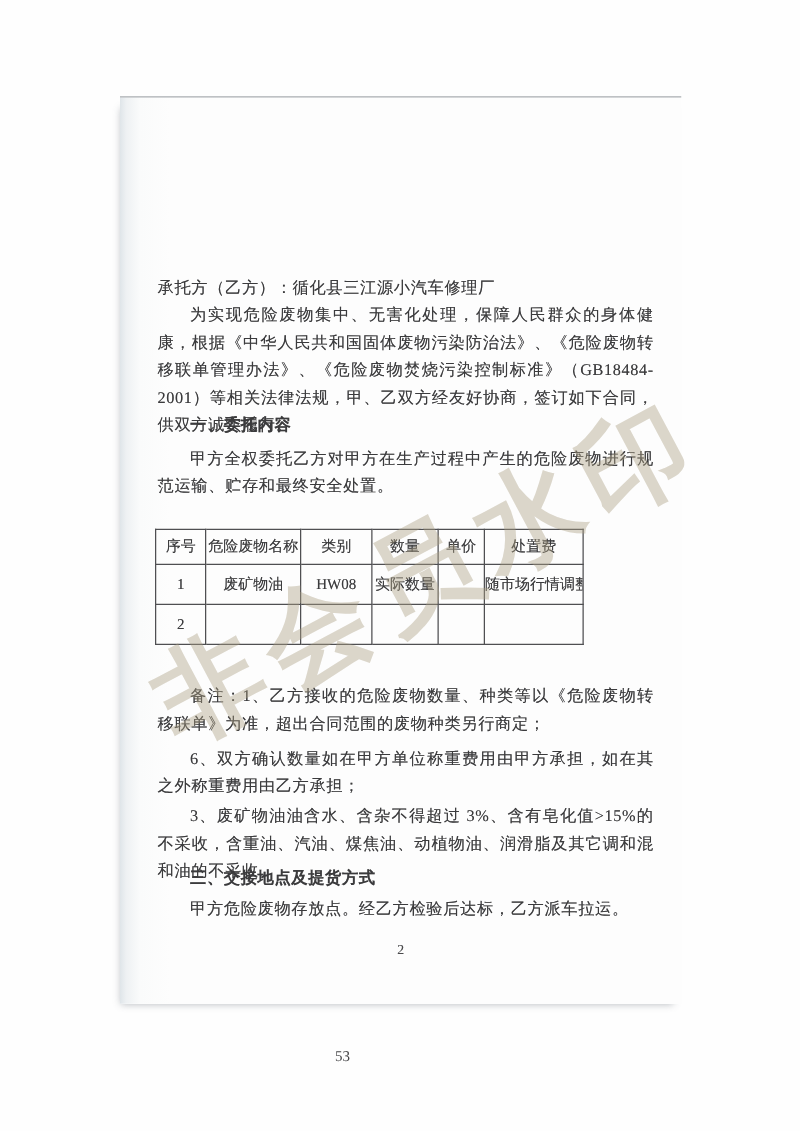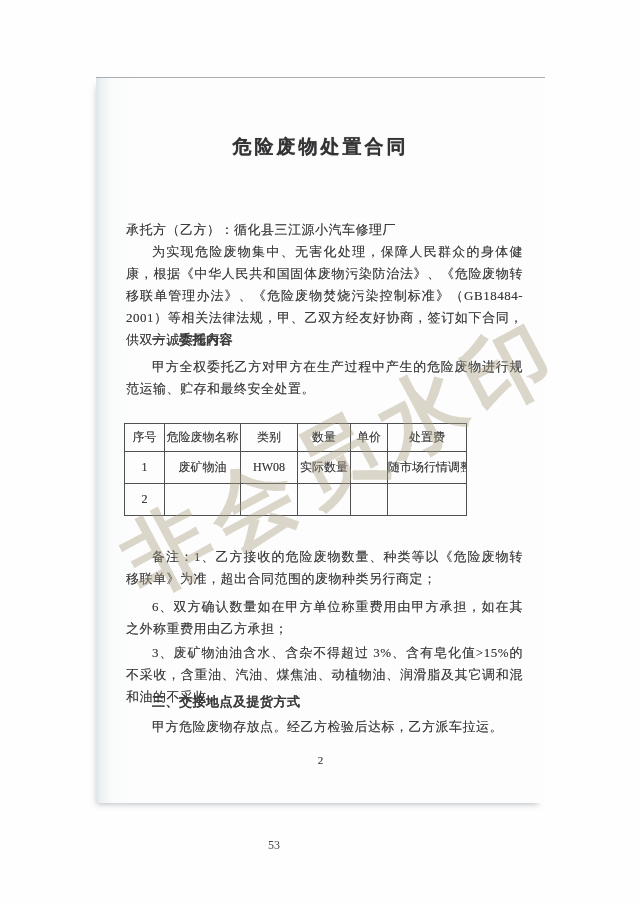--- a/index.html
+++ b/index.html
@@ -66,21 +66,20 @@
   .sheet-num { position:absolute; top:838px; left:0; width:548px; text-align:center;
                font-size:12px; color:#454547; z-index:2; }
 </style>
 </head>
 <body>
 
 <div class="watermark">非会员水印</div>
 
 <div class="paper">
 
-  <div class="doc-title blk">危险废物处置合同</div>
 
 
   <div class="blk party-b">承托方（乙方）：循化县三江源小汽车修理厂</div>
 
   <div class="blk intro">为实现危险废物集中、无害化处理，保障人民群众的身体健康，根据《中华人民共和国固体废物污染防治法》、《危险废物转移联单管理办法》、《危险废物焚烧污染控制标准》（GB18484-2001）等相关法律法规，甲、乙双方经友好协商，签订如下合同，供双方诚实履行。</div>
 
   <div class="blk h-sec1">一、委托内容</div>
 
   <div class="blk s1-body">甲方全权委托乙方对甲方在生产过程中产生的危险废物进行规范运输、贮存和最终安全处置。</div>
 

